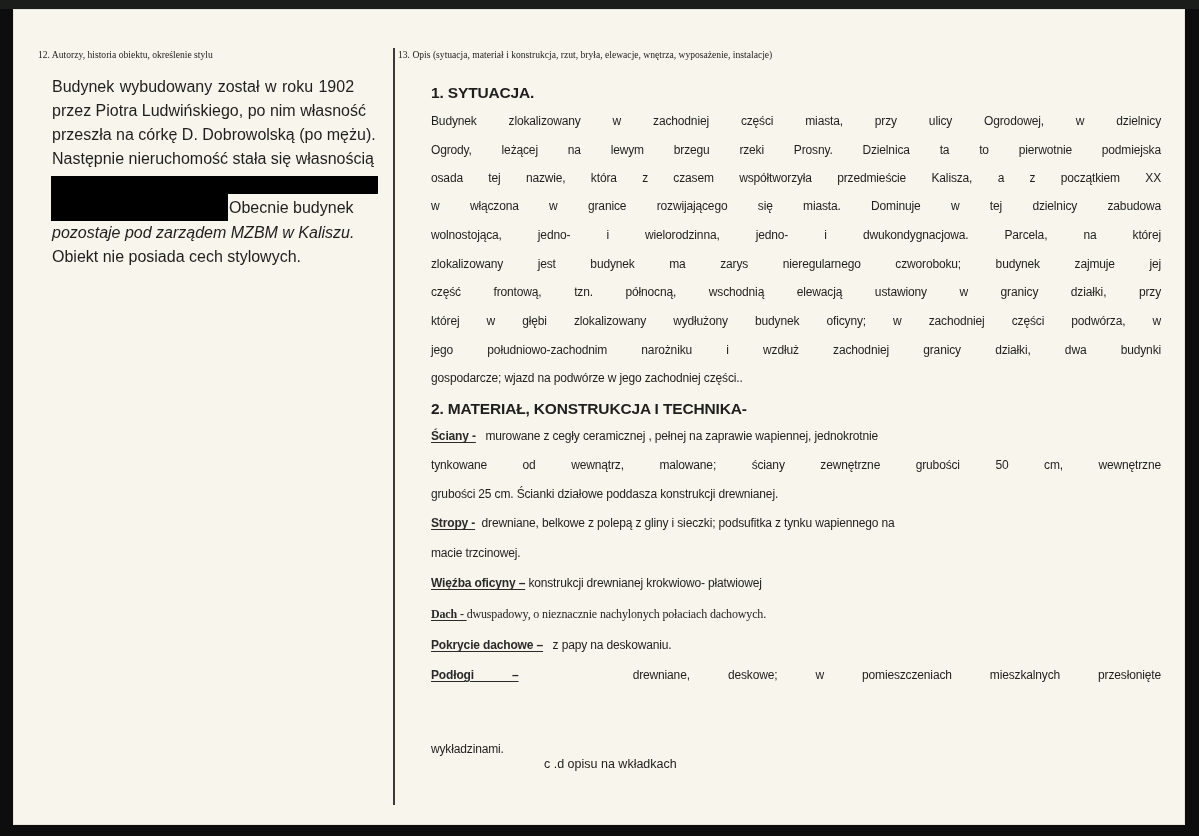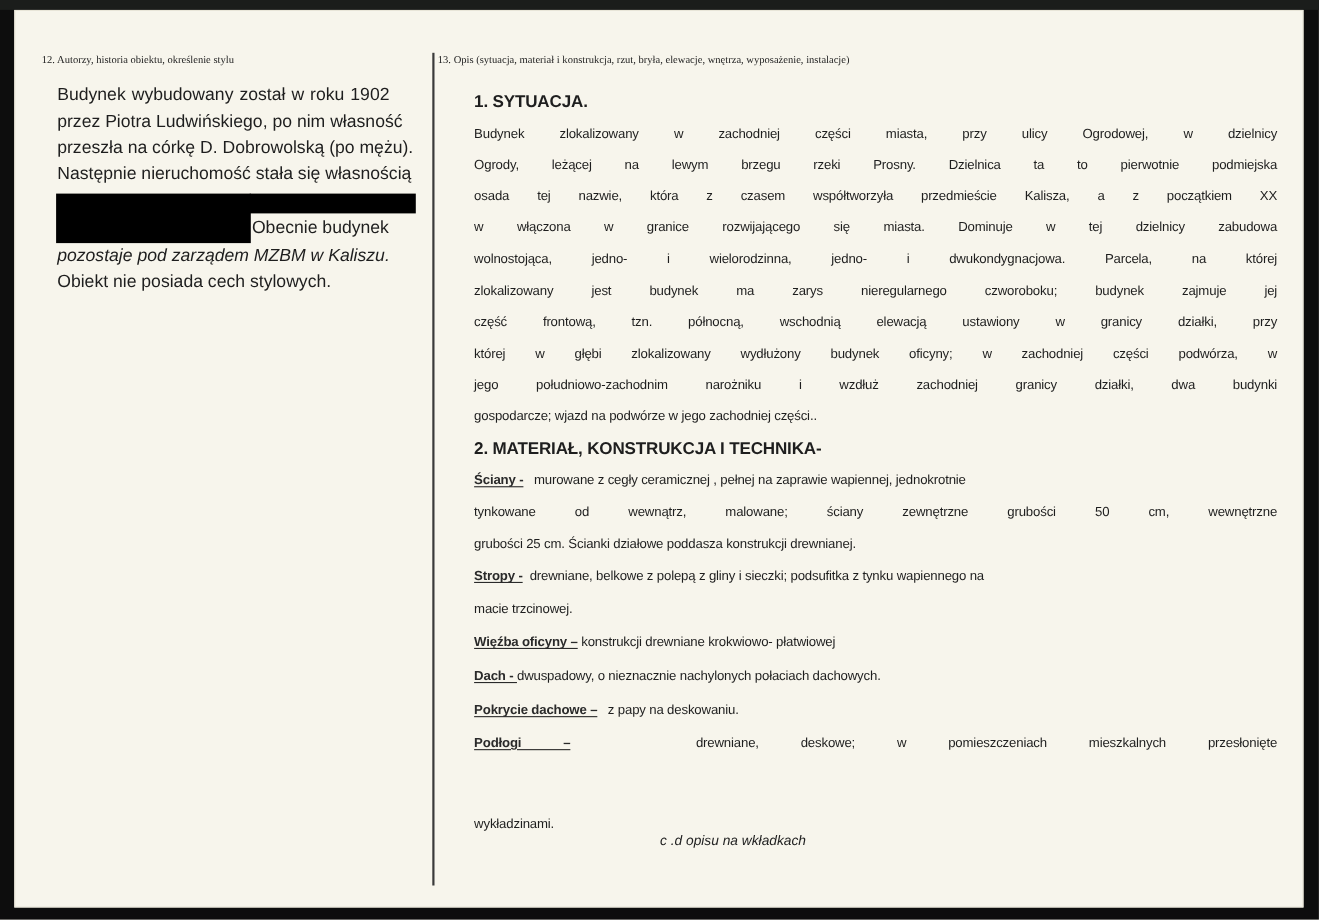--- a/index.html
+++ b/index.html
@@ -65,23 +65,22 @@
       text-decoration: underline;
       text-underline-offset: 2px;
       color: #2a2a2a;
     }
     .redact {
       position: absolute;
       background: #000;
     }
     .footnote {
       position: absolute;
-      left: 600px; top: 757px;
+      left: 544px; top: 757px;
       font-size: 12.5px;
-      font-style: italic;
       color: #222;
       white-space: nowrap;
     }
   </style>
 </head>
 <body>
 
 <div class="page-top-shadow"></div>
 
 <div class="page"></div>
@@ -124,24 +123,24 @@
 </div>
 <div class="rline justify" style="top:458px;">tynkowane od wewnątrz, malowane;  ściany zewnętrzne  grubości 50 cm,    wewnętrzne</div>
 <div class="rline" style="top:487px;">grubości 25 cm. Ścianki działowe poddasza konstrukcji drewnianej.</div>
 
 <div class="rline" style="top:516px;">
   <span class="term">Stropy -</span>&nbsp;&nbsp;<span>drewniane, belkowe z polepą z gliny  i sieczki; podsufitka  z tynku wapiennego na</span>
 </div>
 <div class="rline" style="top:546px;">macie  trzcinowej.</div>
 
 <div class="rline" style="top:576px;">
-  <span class="term">Więźba oficyny –</span>&nbsp;<span>konstrukcji drewniane krokwiowo- płatwiowej</span>
+  <span class="term">Więźba oficyny –</span>&nbsp;<span>konstrukcji drewnianej krokwiowo- płatwiowej</span>
 </div>
 
-<div class="rline" style="top:607px;">
+<div class="rline" style="top:607px;font-family:Liberation Serif, serif;">
   <span class="term">Dach - </span><span>dwuspadowy, o nieznacznie  nachylonych połaciach dachowych.</span>
 </div>
 
 <div class="rline" style="top:638px;">
   <span class="term">Pokrycie dachowe –</span>&nbsp;&nbsp;&nbsp;<span>z papy na deskowaniu.</span>
 </div>
 
 <div class="rline justify" style="top:668px;">
   <span class="term">Podłogi  –</span>&nbsp;&nbsp;&nbsp;<span>drewniane,   deskowe;   w   pomieszczeniach   mieszkalnych   przesłonięte</span>
 </div>

